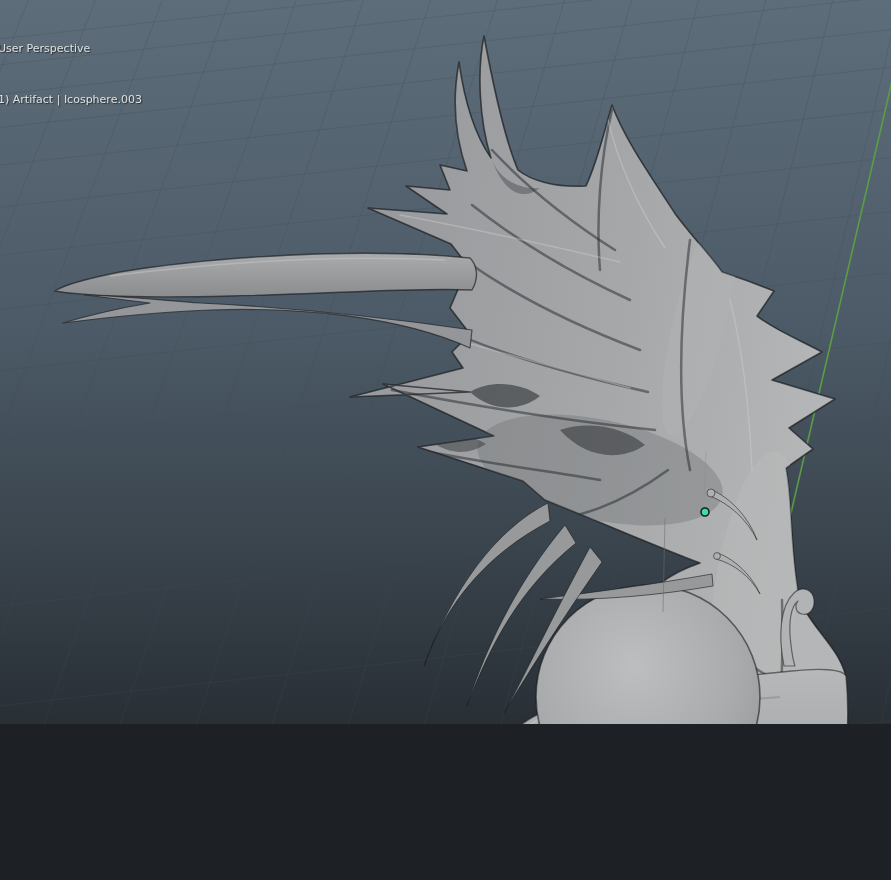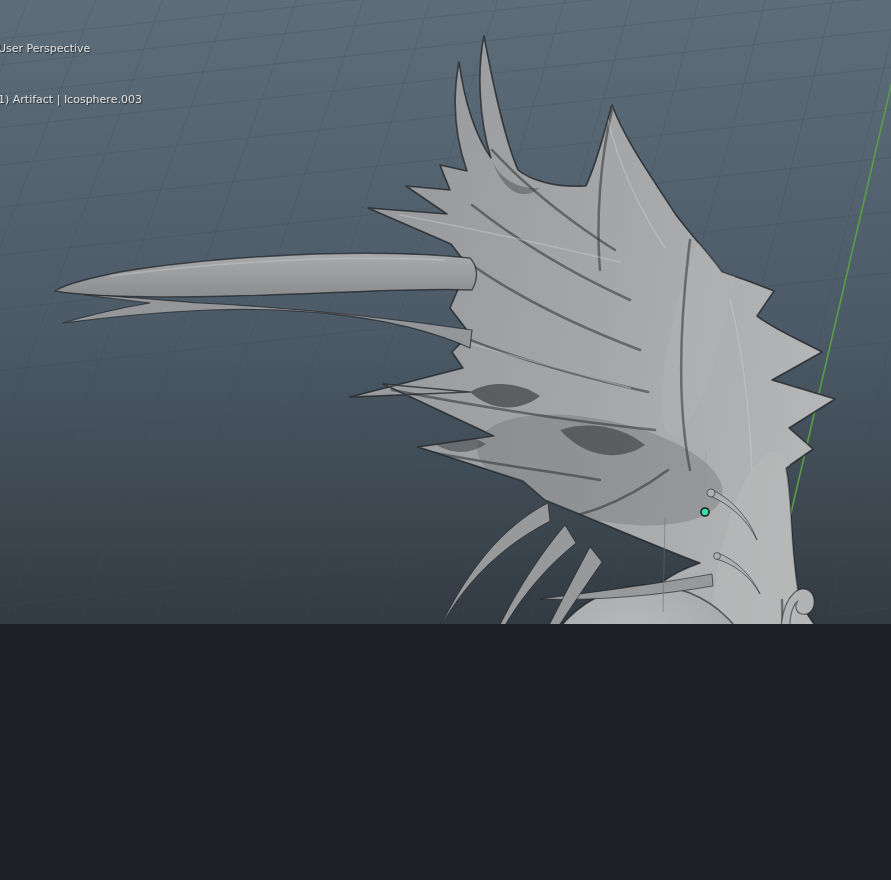--- a/index.html
+++ b/index.html
@@ -1,18 +1,18 @@
 <!DOCTYPE html>
 <html><head>
 <meta charset="utf-8">
 <style>
   html,body{margin:0;padding:0;background:#1d2125;}
   .viewport{
     position:relative;
-    width:891px;height:624px;
+    width:891px;height:724px;
     overflow:hidden;
     font-family:"DejaVu Sans","Liberation Sans",sans-serif;
   }
   .viewport svg{position:absolute;inset:0;display:block;}
   .hud{
     position:absolute;top:6px;left:-2px;
     line-height:17px;
     font-size:11px;
     letter-spacing:0;
     text-shadow:1px 1px 1px rgba(0,0,0,.55);

